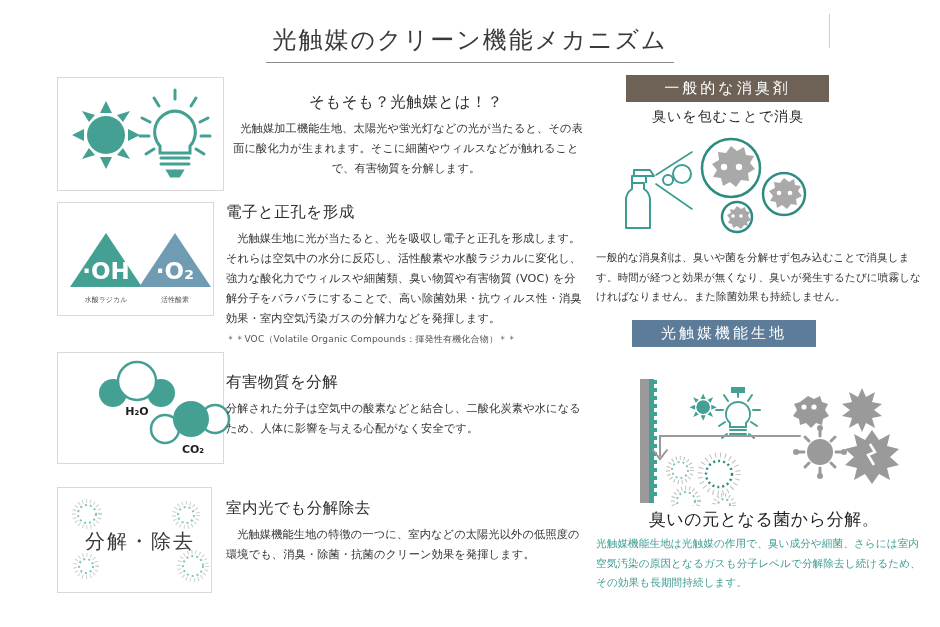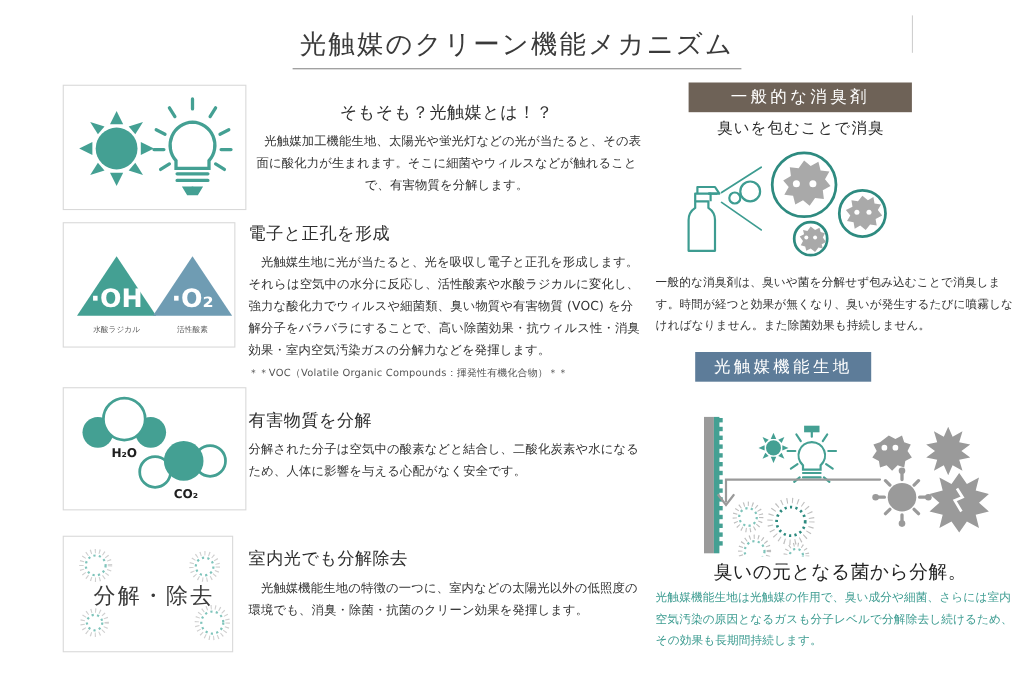--- a/index.html
+++ b/index.html
@@ -31,21 +31,21 @@
   }
 
   
   .icon-box {
     position: absolute;
     border: 1px solid #d9d9d9;
     background: #fff;
   }
   .box1 { left: 57px; top: 77px;  width: 167px; height: 114px; }
   .box2 { left: 57px; top: 202px; width: 157px; height: 114px; text-align: center; }
-  .box3 { left: 57px; top: 352px; width: 167px; height: 112px; }
+  .box3 { left: 57px; top: 352px; width: 167px; height: 112px; padding-left: 24px; }
   .box4 { left: 57px; top: 487px; width: 155px; height: 106px; }
 
   .txt-block { position: absolute; width: 360px; left: 226px; }
   .tb1 { top: 92px; text-align: center; }
   .tb2 { top: 202px; }
   .tb3 { top: 372px; }
   .tb4 { top: 498px; }
 
   .head { font-size: 15.5px; color: #2e2e2e; letter-spacing: .5px; margin-bottom: 6px; }
   .body { font-size: 11.2px; line-height: 1.78; color: #333; letter-spacing: .15px; }
@@ -56,21 +56,21 @@
   .panel-head {
     position: absolute;
     text-align: center;
     color: #fff;
     font-size: 15px;
     letter-spacing: 3px;
     line-height: 27px;
     height: 27px;
   }
   .ph-general { left: 626px; top: 75px; width: 203px; background: #6e6257; }
-  .ph-photo   { left: 632px; top: 320px; width: 160px; background: #5d7c99; }
+  .ph-photo   { left: 632px; top: 320px; width: 184px; background: #5d7c99; }
 
   .panel-sub {
     position: absolute; text-align: center;
     font-size: 14px; color: #2b2b2b; letter-spacing: 1px; font-weight: normal;
   }
   .ps-general { left: 596px; top: 108px; width: 264px; }
   .ps-photo   { left: 596px; top: 353px; width: 264px; }
 
   .right-body {
     position: absolute; left: 596px; width: 330px;

